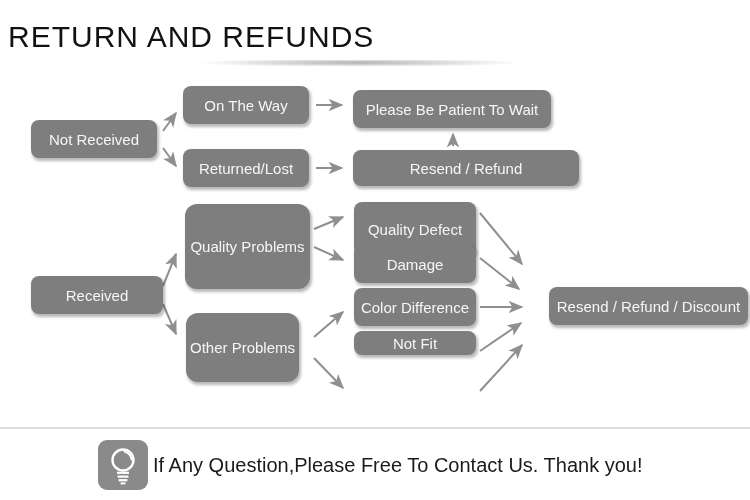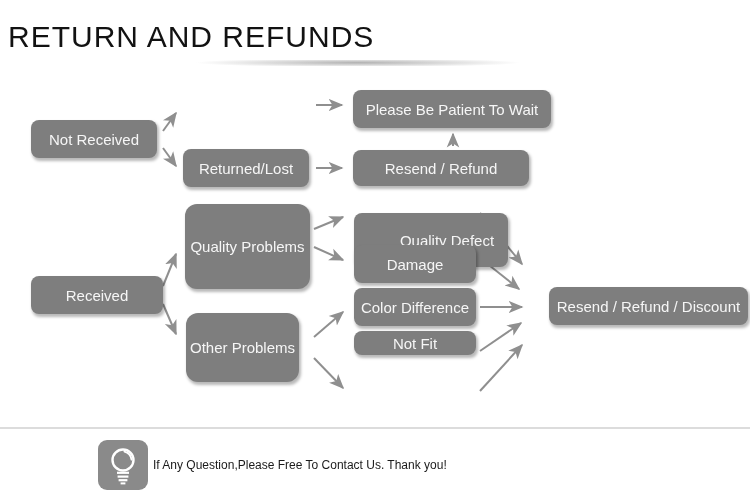--- a/index.html
+++ b/index.html
@@ -20,41 +20,41 @@
   .node {
     position:absolute; background:#7e7e7e; color:#f6f6f6; font-size:15px;
     display:flex; align-items:center; justify-content:center; text-align:center;
     border-radius:8px; box-shadow:1.5px 2.5px 3px rgba(0,0,0,0.28);
     white-space:nowrap;
   }
   #n-not-received   { left:31px;  top:120px; width:126px; height:38px; }
   #n-on-the-way     { left:183px; top:86px;  width:126px; height:38px; }
   #n-returned-lost  { left:183px; top:149px; width:126px; height:38px; }
   #n-please-wait    { left:353px; top:90px;  width:198px; height:38px; }
-  #n-resend-refund  { left:353px; top:150px; width:176px; height:36px; }
+  #n-resend-refund  { left:353px; top:150px; width:226px; height:36px; }
   #n-received       { left:31px;  top:276px; width:132px; height:38px; }
   #n-quality-problems { left:185px; top:204px; width:125px; height:85px; border-radius:12px; }
   #n-other-problems   { left:186px; top:313px; width:113px; height:69px; border-radius:12px; }
-  #n-quality-defect   { left:354px; top:213px; width:122px; height:54px;padding-left:32px; }
+  #n-quality-defect   { left:354px; top:202px; width:122px; height:54px; }
   #n-damage           { left:354px; top:245px; width:122px; height:38px; }
   #n-color-difference { left:354px; top:288px; width:122px; height:38px; }
   #n-not-fit          { left:354px; top:331px; width:122px; height:24px; }
   #n-wrong-delivery   { left:354px; top:374px; width:122px; height:38px; }
   #n-resend-refund-discount { left:533px; top:287px; width:199px; height:38px;margin-left:16px; }
   #arrow-layer { position:absolute; left:0; top:0; width:750px; height:500px; pointer-events:none; }
   #footer-divider {
     position:absolute; left:0; top:427px; width:750px; height:2px; background:#dcdcdc;
   }
   #bulb-box {
     position:absolute; left:98px; top:440px; width:50px; height:50px;
     background:#8a8a8a; border-radius:9px;
   }
   #footer-message {
     position:absolute; left:153px; top:452px; height:26px; line-height:26px;
-    font-size:12px; color:#1b1b1b; white-space:nowrap;text-align:right;
+    font-size:20px; color:#1b1b1b; white-space:nowrap;text-align:right;
   }
 </style>
 </head>
 <body>
 
 <div id="canvas">
 
   <h1 id="page-title">RETURN AND REFUNDS</h1>
   <div id="title-underline"></div>
 
@@ -78,20 +78,21 @@
       <line x1="314" y1="358" x2="343" y2="388" marker-end="url(#ah)"></line>
       <line x1="480" y1="213" x2="522" y2="264" marker-end="url(#ah)"></line>
       <line x1="480" y1="258" x2="519" y2="289" marker-end="url(#ah)"></line>
       <line x1="480" y1="307" x2="522" y2="307" marker-end="url(#ah)"></line>
       <line x1="480" y1="351" x2="521" y2="323" marker-end="url(#ah)"></line>
       <line x1="480" y1="391" x2="522" y2="345" marker-end="url(#ah)"></line>
     </g>
   </svg>
 
   <div class="node" id="n-not-received">Not Received</div>
+  <div class="node" id="n-on-the-way">On The Way</div>
   <div class="node" id="n-returned-lost">Returned/Lost</div>
   <div class="node" id="n-please-wait">Please Be Patient To Wait</div>
   <div class="node" id="n-resend-refund">Resend / Refund</div>
   <div class="node" id="n-received">Received</div>
   <div class="node" id="n-quality-problems">Quality Problems</div>
   <div class="node" id="n-other-problems">Other Problems</div>
   <div class="node" id="n-quality-defect">Quality Defect</div>
   <div class="node" id="n-damage">Damage</div>
   <div class="node" id="n-color-difference">Color Difference</div>
   <div class="node" id="n-not-fit">Not Fit</div>

